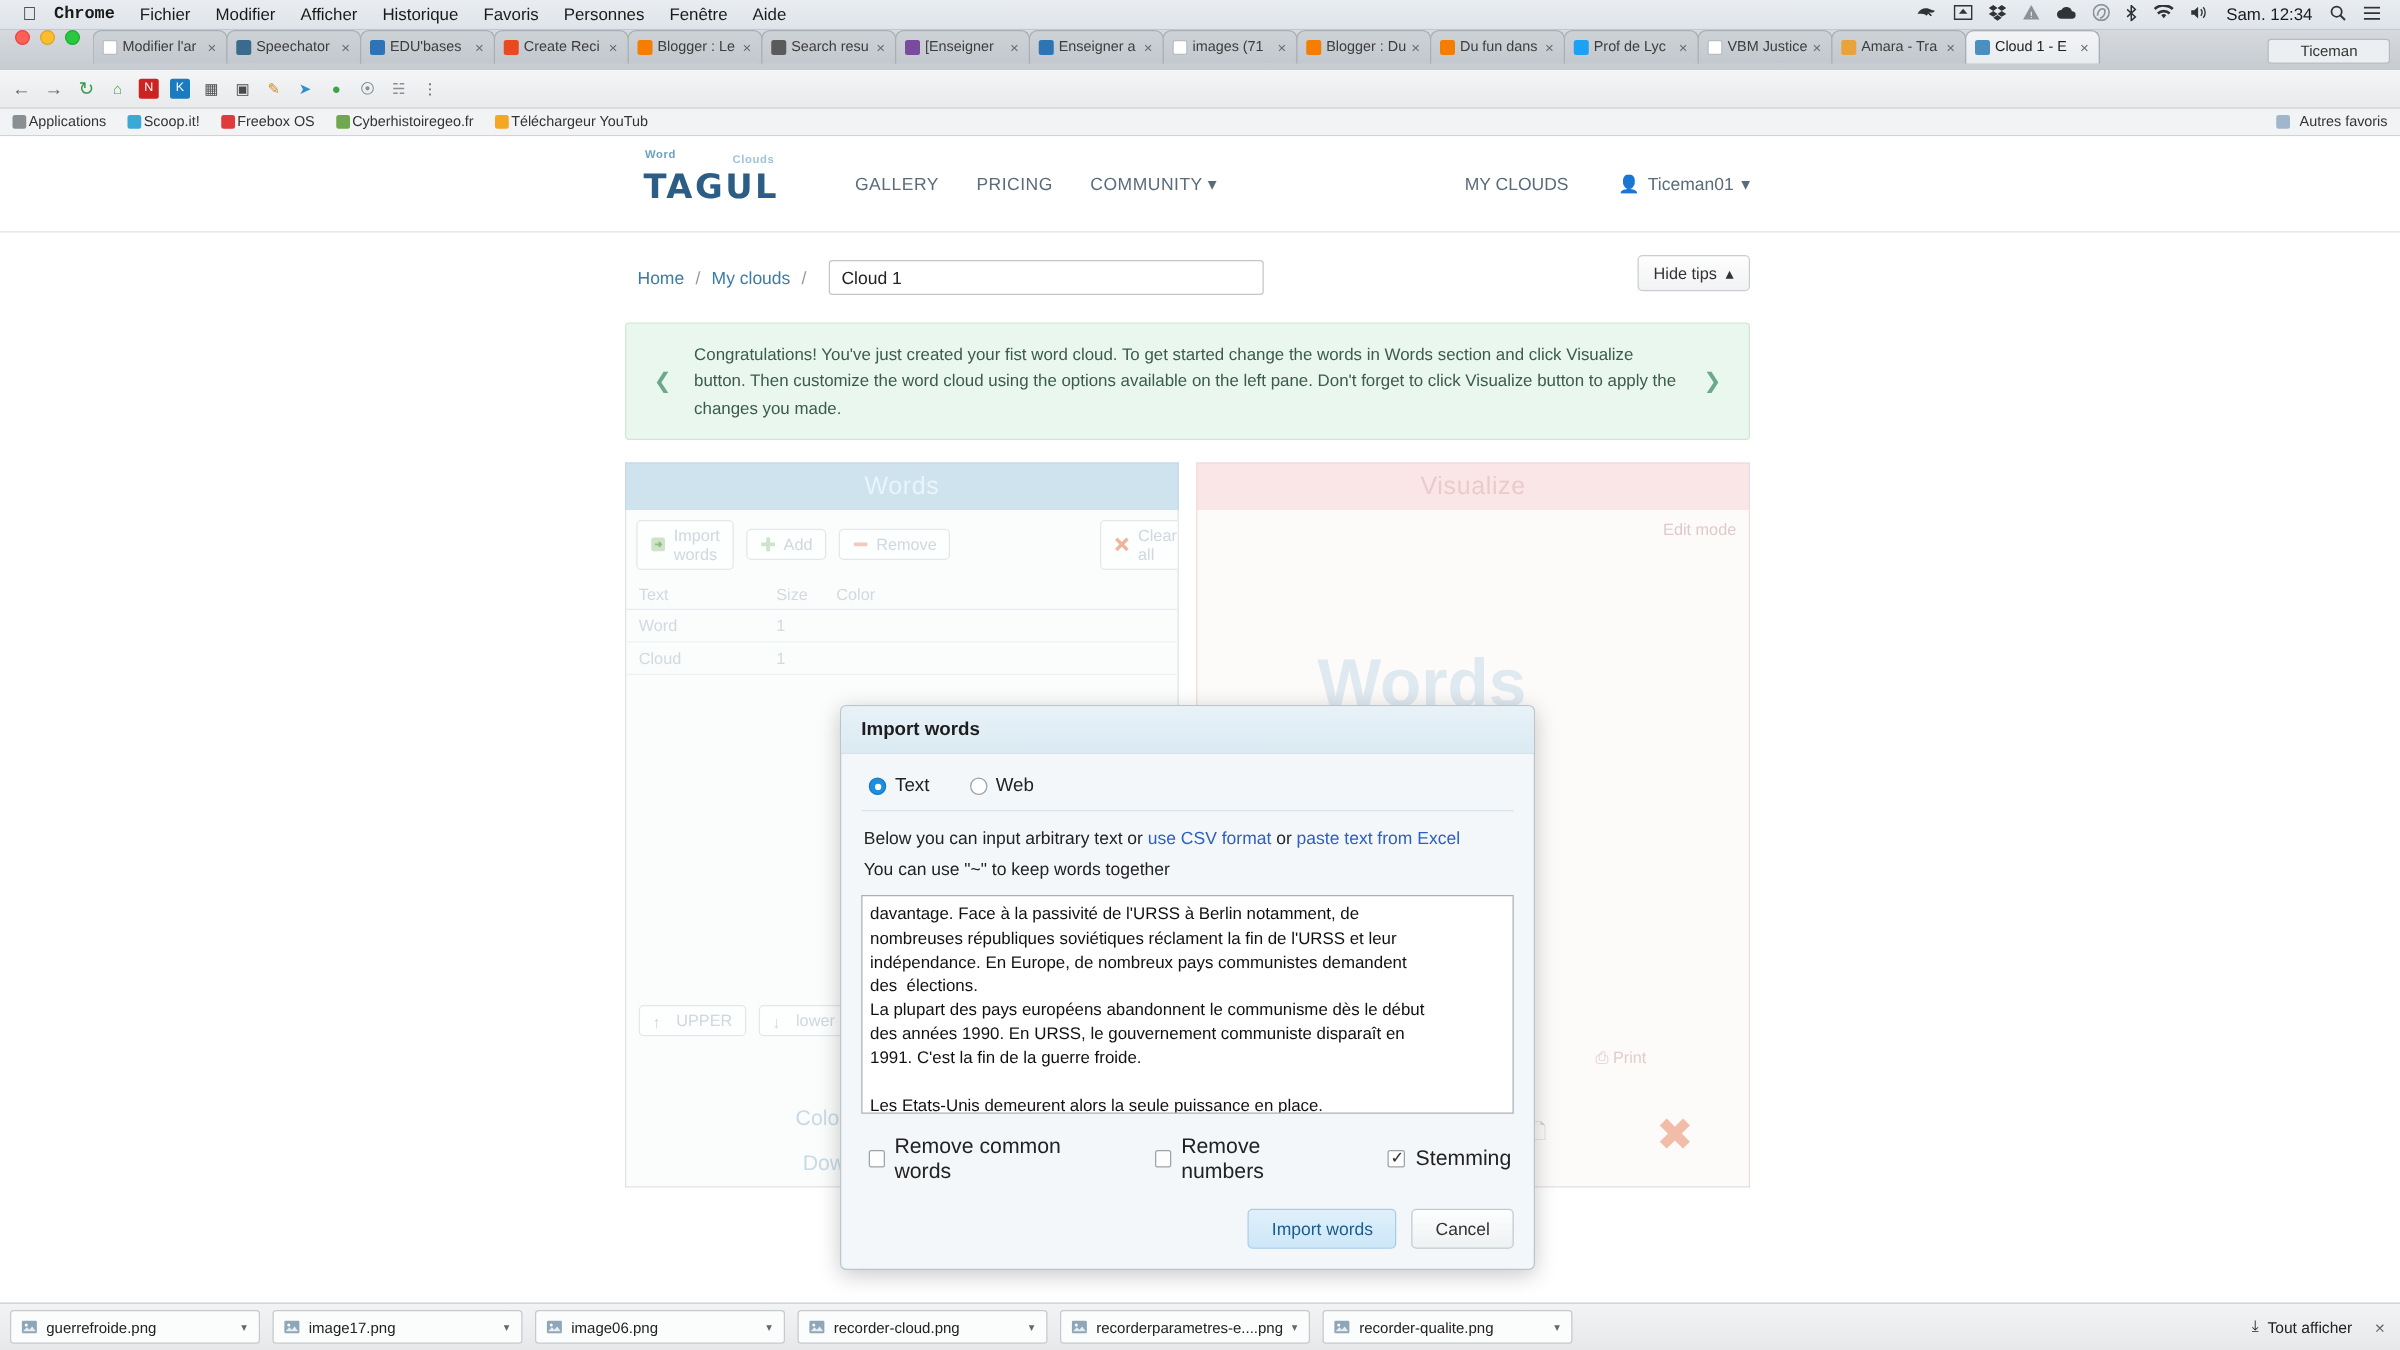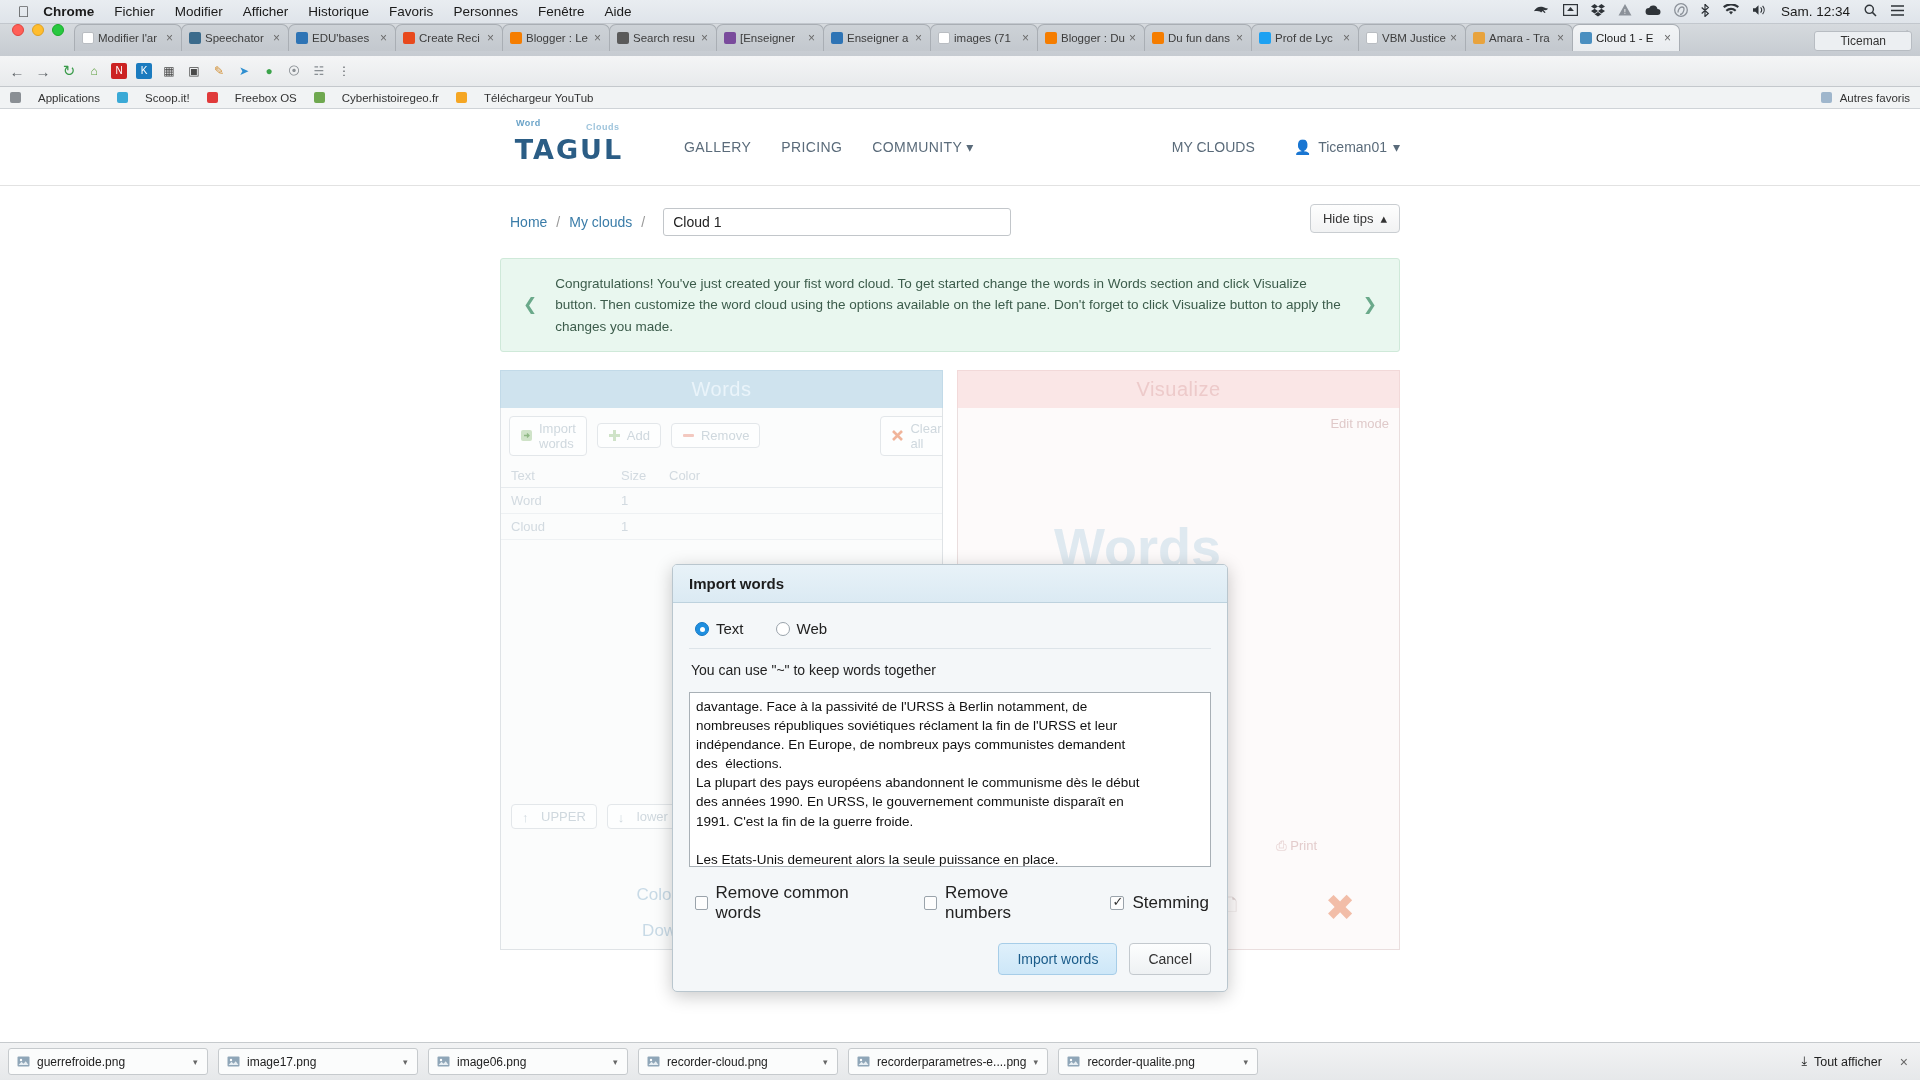--- a/index.html
+++ b/index.html
@@ -17,21 +17,21 @@
     height:24px; width:100%;
     background:linear-gradient(#e9edf1,#dfe4ea);
     border-bottom:1px solid #c2c7cd;
     display:flex; align-items:center;
     padding:0 10px;
     font-size:13.5px; color:#1a1a1a;
     position:relative;
   }
   #macbar .apple { font-size:15px; margin:0 14px 0 8px; line-height:1; }
   #macbar .mi { margin-right:20px; white-space:nowrap; }
-  #macbar .mi.bold { font-weight:bold; }
+  #macbar .mi.bold { font-weight:bold;font-family:Liberation Mono, monospace; }
   #macbar .right { margin-left:auto; display:flex; align-items:center; gap:14px; padding-right:6px;}
   #macbar .right .tray { display:flex; align-items:center; gap:13px; color:#3a3f45; }
   #macbar .right .clock { font-size:13.5px; }
   .ic { display:inline-block; }
 
   
   #tabstrip {
     height:32px; width:100%;
     background:linear-gradient(#d6dade,#c6cbd1);
     display:flex; align-items:flex-start;
@@ -95,21 +95,21 @@
   #toolbar .exticons { display:flex; align-items:center; gap:9px; }
   #toolbar .exticons span { width:16px;height:16px;display:inline-block; line-height:16px; text-align:center; font-size:12px;}
 
   
   #bookmarks {
     height:22px; width:100%;
     background:#f1f3f4; border-bottom:1px solid #cfd3d7;
     display:flex; align-items:center; gap:17px;
     padding:0 10px; font-size:11.5px; color:#333;
   }
-  #bookmarks .bm { display:flex; align-items:center; gap:17px; white-space:nowrap; }
+  #bookmarks .bm { display:flex; align-items:center; gap:2px; white-space:nowrap; }
   #bookmarks .bmicon { width:11px;height:11px;display:inline-block;border-radius:2px;}
   #bookmarks .right { margin-left:auto; display:flex; align-items:center; gap:8px;}
 
   
   #page { position:relative; width:100%; height:calc(1080px - 24px - 32px - 31px - 22px - 38px); background:#fff; overflow:hidden; }
 
   #sitehead {
     height:77px; border-bottom:1px solid #e2e2e2;
     display:flex; align-items:center; position:relative;
   }
@@ -631,20 +631,23 @@
         <label>
           <span class="rad on"></span>
           <span>Text</span>
         </label>
         <label>
           <span class="rad"></span>
           <span>Web</span>
         </label>
       </div>
       <div class="hr"></div>
+      <div class="helptext">
+        <span>Below you can input arbitrary text or </span><a href="#">use CSV format</a><span> or </span><a href="#">paste text from Excel</a>
+      </div>
       <div class="helptext">You can use "~" to keep words together</div>
       <textarea id="ta" placeholder="Paste or type your text here" style="">davantage. Face à la passivité de l'URSS à Berlin notamment, de
 nombreuses républiques soviétiques réclament la fin de l'URSS et leur
 indépendance. En Europe, de nombreux pays communistes demandent
 des  élections.
 La plupart des pays européens abandonnent le communisme dès le début
 des années 1990. En URSS, le gouvernement communiste disparaît en
 1991. C'est la fin de la guerre froide.
 
 Les Etats-Unis demeurent alors la seule puissance en place.</textarea>

